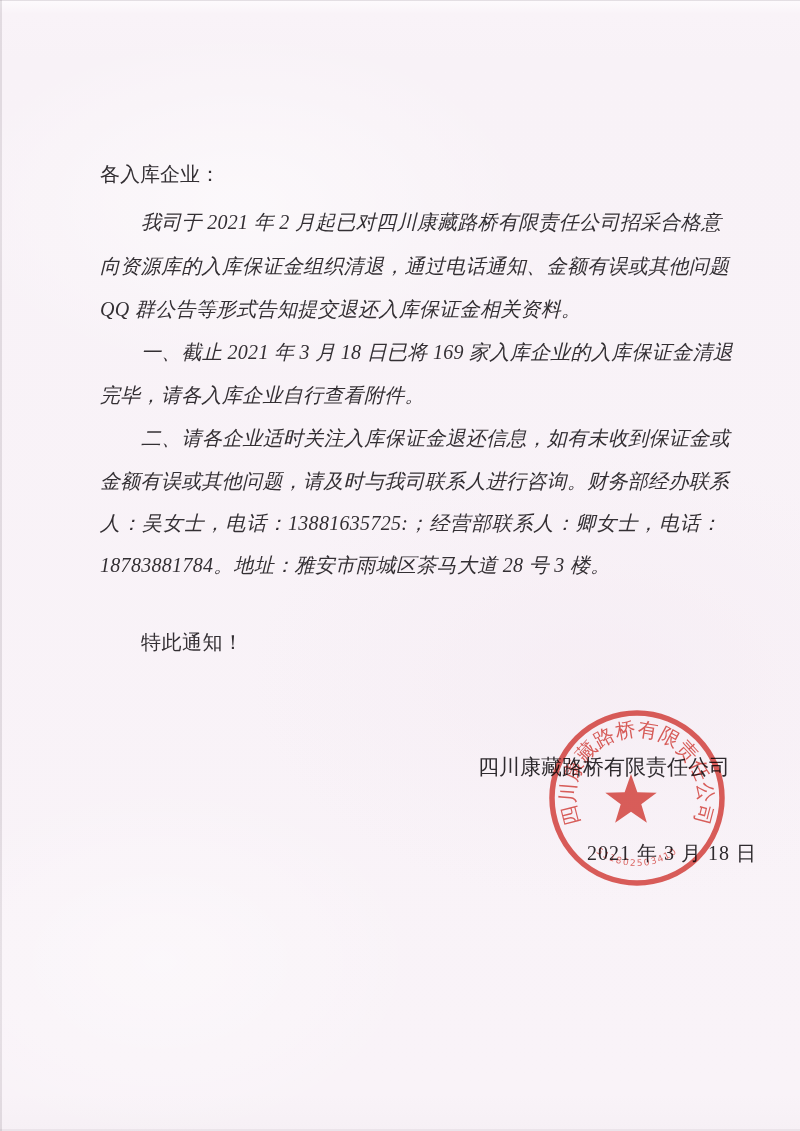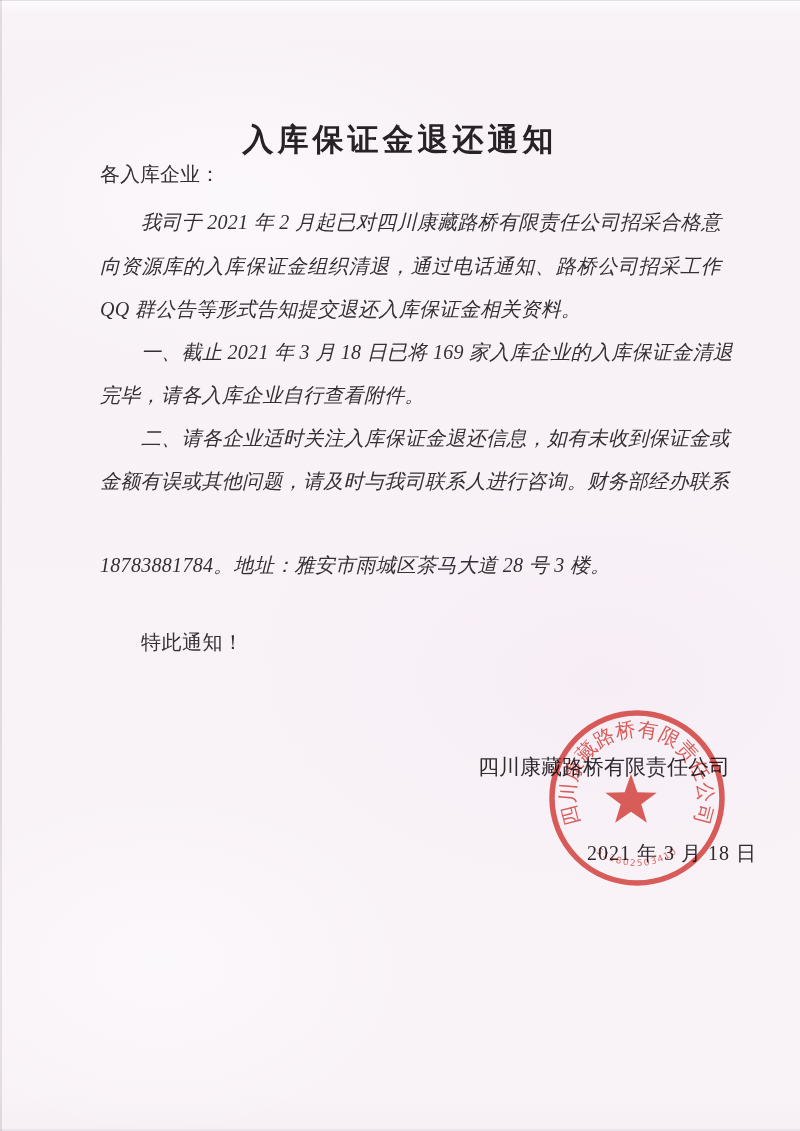--- a/index.html
+++ b/index.html
@@ -96,33 +96,33 @@
     mix-blend-mode: multiply;
     opacity: 0.92;
     filter: blur(0.2px);
   }
 </style>
 </head>
 <body>
 
 <div class="page">
 
-  <div class="doc-title">入库保证金退还通知</div>
 
   <div class="salutation">各入库企业：</div>
 
   <div class="line indent" style="top:209px">我司于 2021 年 2 月起已对四川康藏路桥有限责任公司招采合格意</div>
-  <div class="line" style="top:253px">向资源库的入库保证金组织清退，通过电话通知、路桥公司招采工作</div>
+  <div class="line" style="top:253px">向资源库的入库保证金组织清退，通过电话通知、金额有误或其他问题</div>
   <div class="line end" style="top:296px">QQ 群公告等形式告知提交退还入库保证金相关资料。</div>
 
   <div class="line indent" style="top:339px">一、截止 2021 年 3 月 18 日已将 169 家入库企业的入库保证金清退</div>
   <div class="line end" style="top:382px">完毕，请各入库企业自行查看附件。</div>
 
   <div class="line" style="top:468px">金额有误或其他问题，请及时与我司联系人进行咨询。财务部经办联系</div>
   <div class="line indent" style="top:425px">二、请各企业适时关注入库保证金退还信息，如有未收到保证金或</div>
+  <div class="line" style="top:510px">人：吴女士，电话：13881635725:；经营部联系人：卿女士，电话：</div>
   <div class="line end" style="top:552px">18783881784。地址：雅安市雨城区茶马大道 28 号 3 楼。</div>
 
   <div class="closing-line" style="top:629px">特此通知！</div>
 
   <div class="sig-company">四川康藏路桥有限责任公司</div>
   <div class="sig-date">2021 年 3 月 18 日</div>
 
   <svg class="seal" viewBox="0 0 184 184">
     <defs>
       <path id="seal-arc-text-path" d="M 35.81 118.2 A 62 62 0 1 1 148.19 118.2" fill="none"></path>

